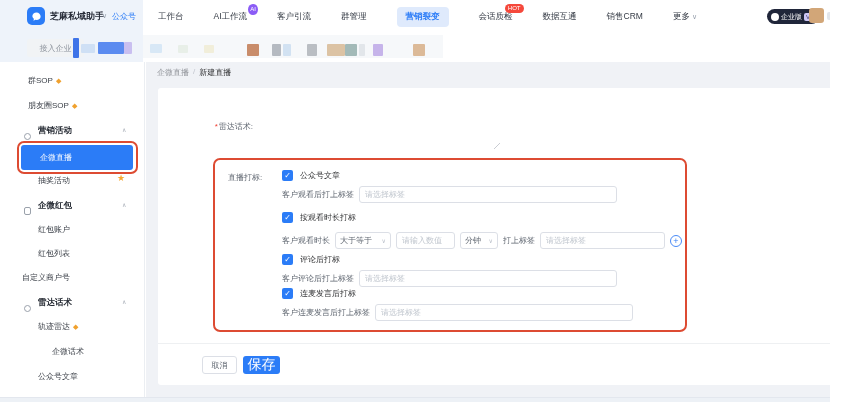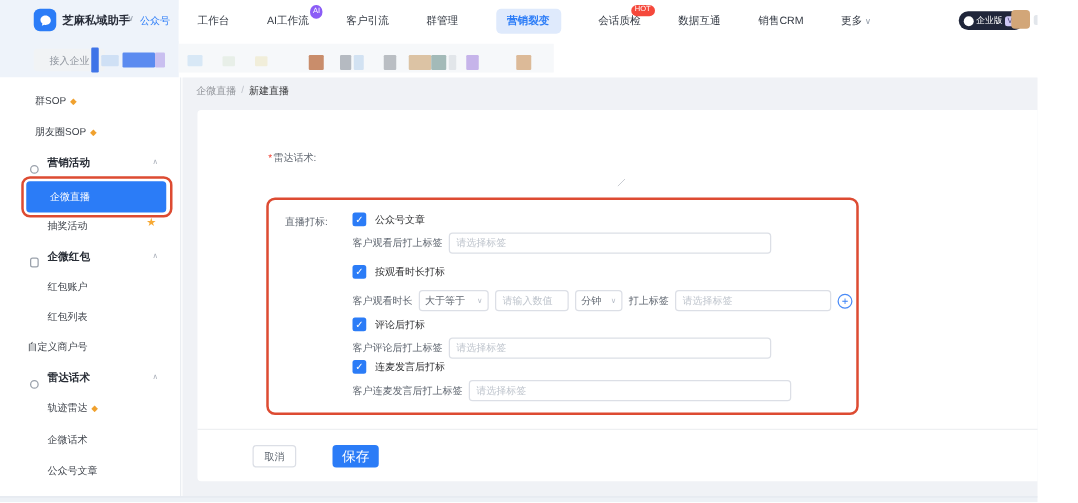--- a/index.html
+++ b/index.html
@@ -69,21 +69,21 @@
   .sub-row { display:flex; align-items:center; gap:5px; }
   .fld { border:1px solid #dcdfe6; border-radius:3px; height:17px; font-size:8px; color:#333; padding:0 5px; font-family:inherit; outline:none; background:#fff; }
   .fld::placeholder { color:#bfc5cd; }
   .tag-input { width:258px; }
   .sel { border:1px solid #dcdfe6; border-radius:3px; height:17px; display:flex; align-items:center; justify-content:space-between; padding:0 4px; font-size:8px; color:#5f6670; cursor:pointer; background:#fff; white-space:nowrap; }
   .sel .sel-caret { font-size:6px; color:#b8bec8; margin-left:3px; }
   .plus-btn { width:12px; height:12px; border:1px solid #4a8bf7; border-radius:50%; color:#3b82f6; font-size:9px; line-height:10px; text-align:center; cursor:pointer; flex:0 0 auto; }
 
   .footer-divider { left:158px; top:343px; width:693px; height:1px; background:#eef0f2; }
   .btn-cancel { left:202px; top:356px; width:35px; height:18px; background:#fff; border:1px solid #dcdfe6; border-radius:3px; font-size:8px; color:#5f6670; font-family:Liberation Mono, monospace; cursor:pointer; }
-  .btn-save { left:243px; top:356px; width:37px; height:18px; background:#2b7cf7; border:none; border-radius:3px; font-size:11px; color:#fff; font-family:inherit; cursor:pointer;margin-left:23px; }
+  .btn-save { left:243px; top:356px; width:37px; height:18px; background:#2b7cf7; border:none; border-radius:3px; font-size:14px; color:#fff; font-family:inherit; cursor:pointer; }
 </style>
 </head>
 <body>
 
 <div id="screen">
 
   <div class="abs top-left-bg"></div>
   <div class="abs nav-bg"></div>
   <div class="abs strip-bg"></div>
 
@@ -174,21 +174,21 @@
   <div class="abs side-item" style="left:38px;top:248px">红包列表</div>
   <div class="abs side-item" style="left:22px;top:272px">自定义商户号</div>
 
   <div class="abs" style="left:24px;top:298px"><span class="ring-icon"></span></div>
   <div class="abs side-head" style="left:38px;top:296px">雷达话术</div>
   <div class="abs collapse-caret" style="left:122px;top:298px">∧</div>
 
   <div class="abs side-item" style="left:38px;top:321px">
     <span>轨迹雷达</span><span class="gem">◆</span>
   </div>
-  <div class="abs side-item" style="left:38px;top:346px">企微话术</div>
+  <div class="abs side-item" style="left:52px;top:346px">企微话术</div>
   <div class="abs side-item" style="left:38px;top:371px">公众号文章</div>
 
   <div class="abs breadcrumb">
     <span class="bc-parent">企微直播</span>
     <span class="bc-sep">/</span>
     <span class="bc-current">新建直播</span>
   </div>
 
   <div class="abs card"></div>
   <div class="abs scroll-thumb"></div>

